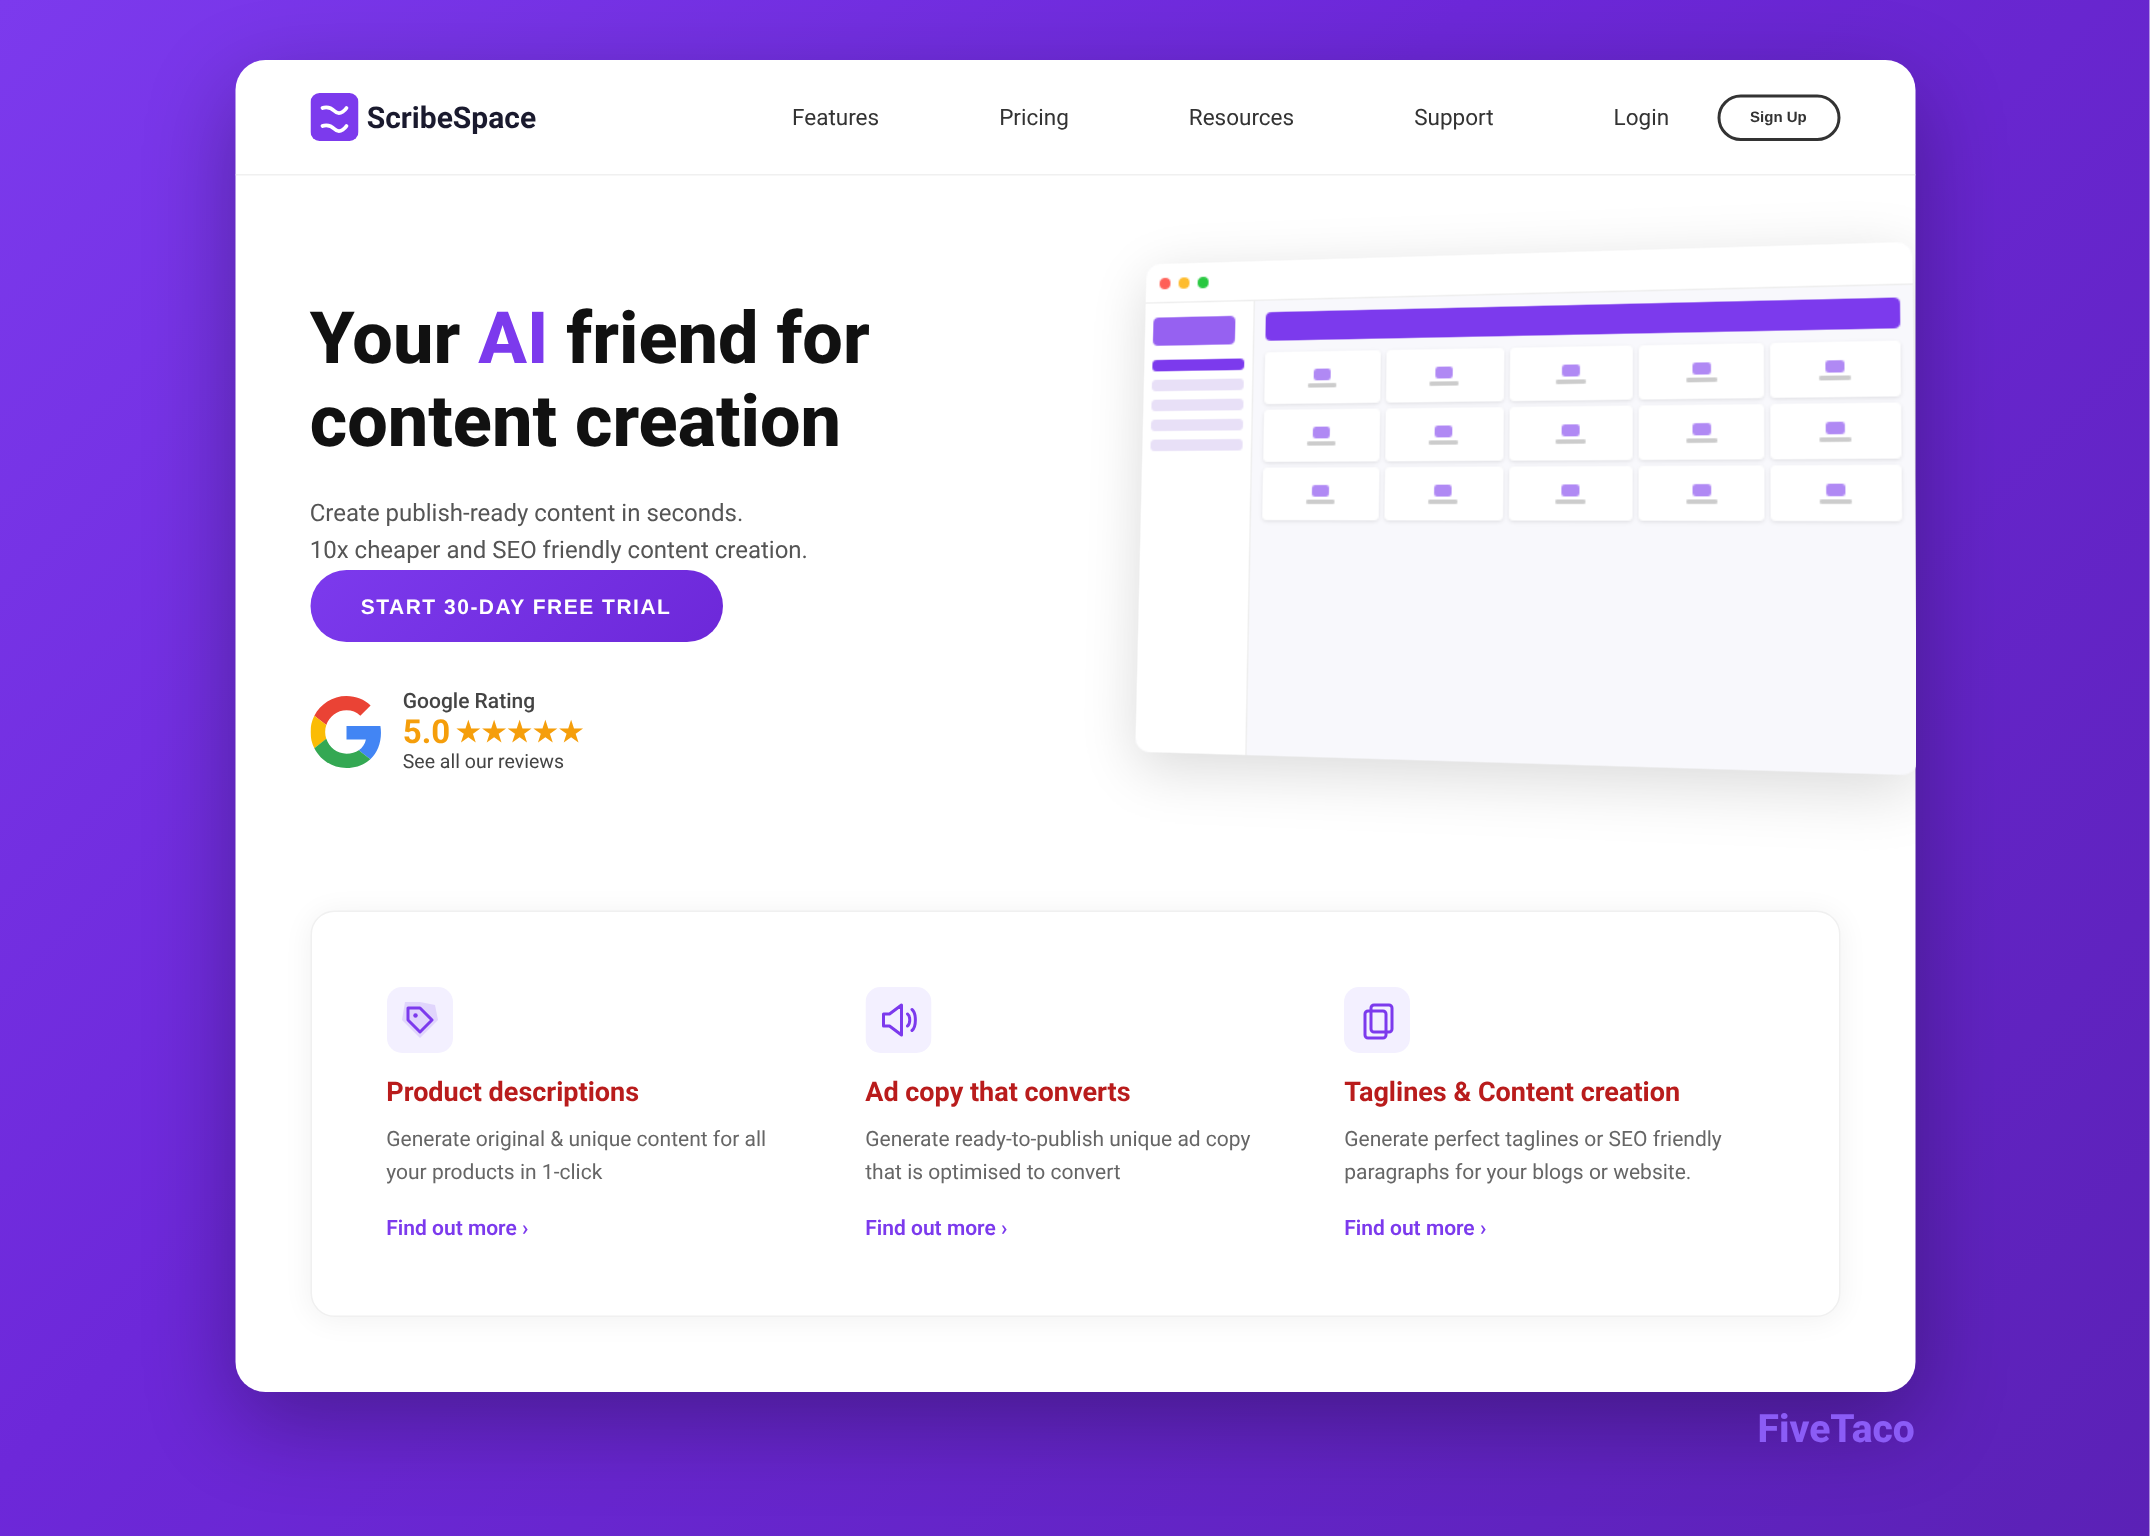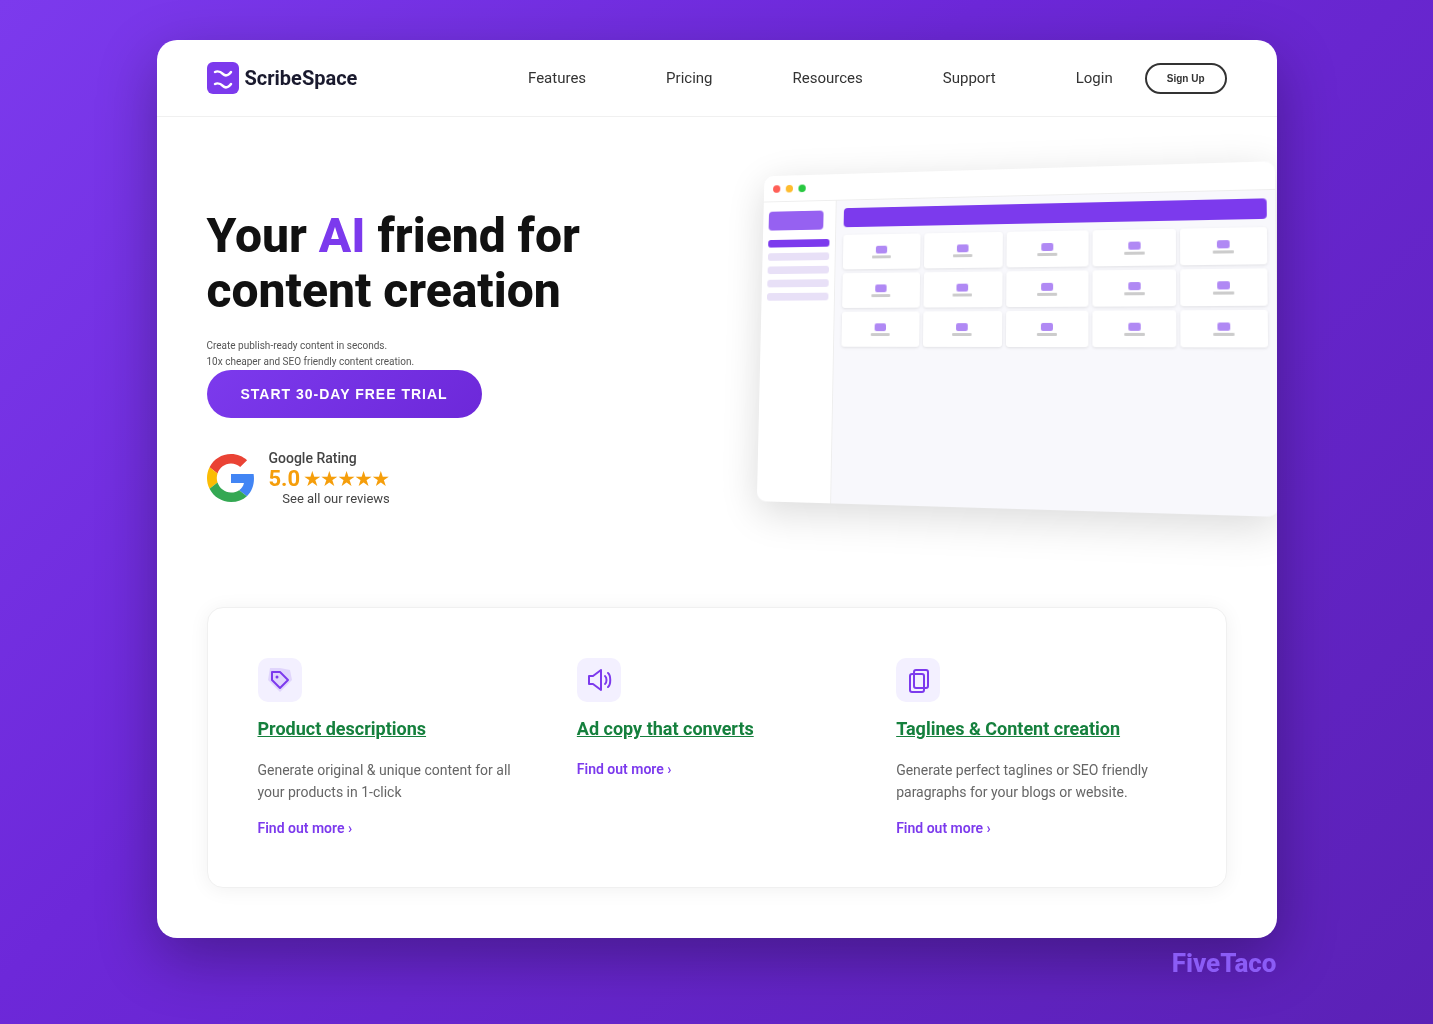--- a/index.html
+++ b/index.html
@@ -84,21 +84,21 @@
       font-size: 48px;
       font-weight: 800;
       line-height: 1.15;
       color: #111;
       margin-bottom: 20px;
     }
     .hero-title .ai-highlight {
       color: #7c3aed;
     }
     .hero-subtitle {
-      font-size: 10px;
+      font-size: 16px;
       color: #555;
       line-height: 1.6;
     }
     .btn-trial {
       background: linear-gradient(135deg, #7c3aed, #6d28d9);
       color: #fff;
       border: none;
       border-radius: 50px;
       padding: 16px 34px;
       font-size: 14px;
@@ -133,21 +133,20 @@
       align-items: center;
       gap: 4px;
     }
     .rating-score .score-num {
       color: #f59e0b;
     }
     .stars { color: #f59e0b; font-size: 18px; letter-spacing: 1px; }
     .rating-reviews {
       font-size: 13px;
       color: #444;
-      text-align: right;
     }
 
     
     .hero-right {
       flex: 1;
       position: relative;
       height: 360px;
       overflow: visible;
     }
     .mockup-container {
@@ -300,23 +299,22 @@
       width: 44px;
       height: 44px;
       margin-bottom: 16px;
       display: flex;
       align-items: center;
       justify-content: center;
     }
     .feature-title {
       font-size: 18px;
       font-weight: 700;
-      color: #15803d;
-      margin-bottom: 20px;
-      text-decoration: underline;
+      color: #b91c1c;
+      margin-bottom: 10px;
     }
     .feature-desc {
       font-size: 14px;
       color: #666;
       line-height: 1.6;
       margin-bottom: 14px;
     }
     .find-out-link {
       font-size: 14px;
       color: #7c3aed;
@@ -516,20 +514,21 @@
       <div class="feature-item">
         <div class="feature-icon">
           <svg width="44" height="44" viewBox="0 0 44 44" fill="none">
             <rect width="44" height="44" rx="10" fill="#f3f0ff"></rect>
             <path d="M12 18v8h4l8 6V12l-8 6H12z" fill="none" stroke="#7c3aed" stroke-width="2" stroke-linejoin="round"></path>
             <path d="M28 18c2 1.5 2 6.5 0 8" stroke="#7c3aed" stroke-width="2" stroke-linecap="round"></path>
             <path d="M31 15c3 2.5 3 11.5 0 14" stroke="#7c3aed" stroke-width="2" stroke-linecap="round"></path>
           </svg>
         </div>
         <div class="feature-title">Ad copy that converts</div>
+        <div class="feature-desc">Generate ready-to-publish unique ad copy that is optimised to convert</div>
         <a class="find-out-link">Find out more ›</a>
       </div>
 
       <div class="feature-item">
         <div class="feature-icon">
           <svg width="44" height="44" viewBox="0 0 44 44" fill="none">
             <rect width="44" height="44" rx="10" fill="#f3f0ff"></rect>
             <rect x="14" y="16" width="14" height="18" rx="2" fill="none" stroke="#7c3aed" stroke-width="2"></rect>
             <rect x="18" y="12" width="14" height="18" rx="2" fill="none" stroke="#7c3aed" stroke-width="2"></rect>
           </svg>

